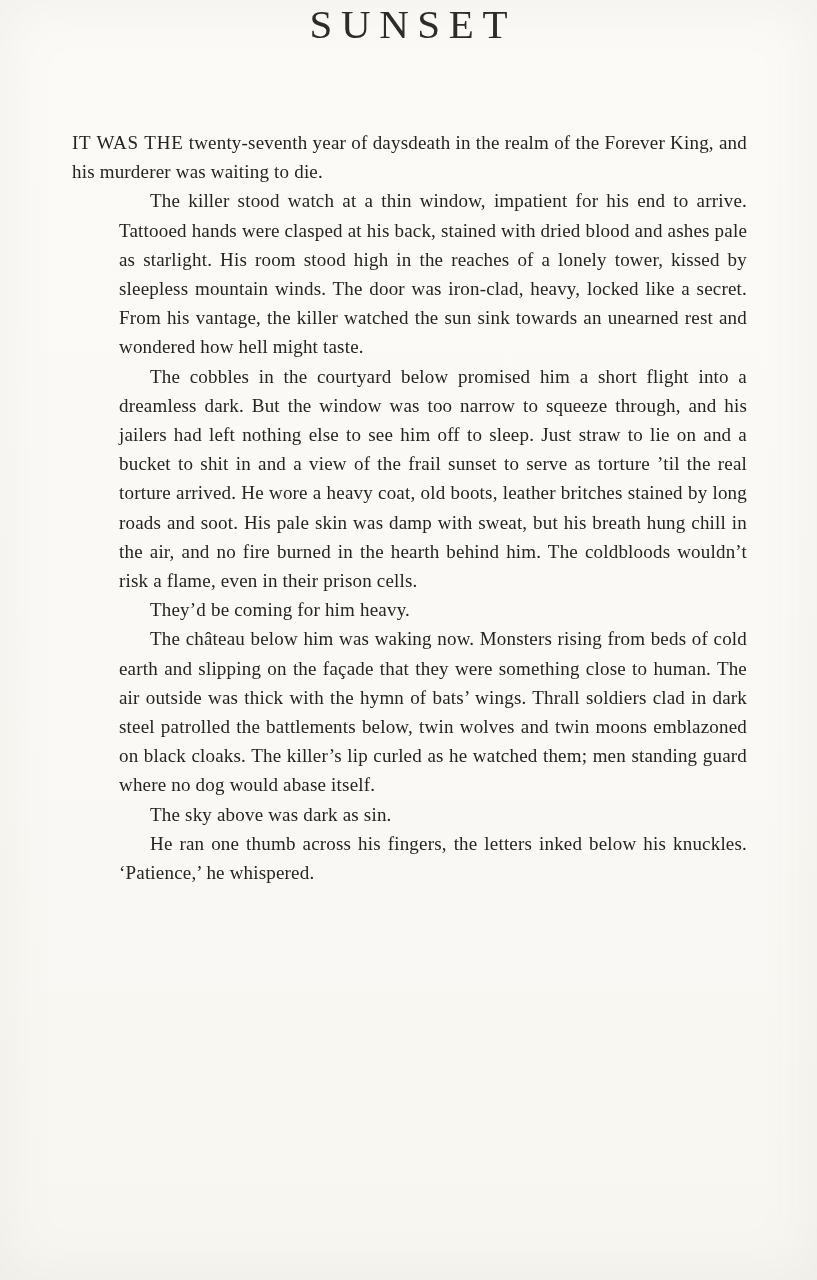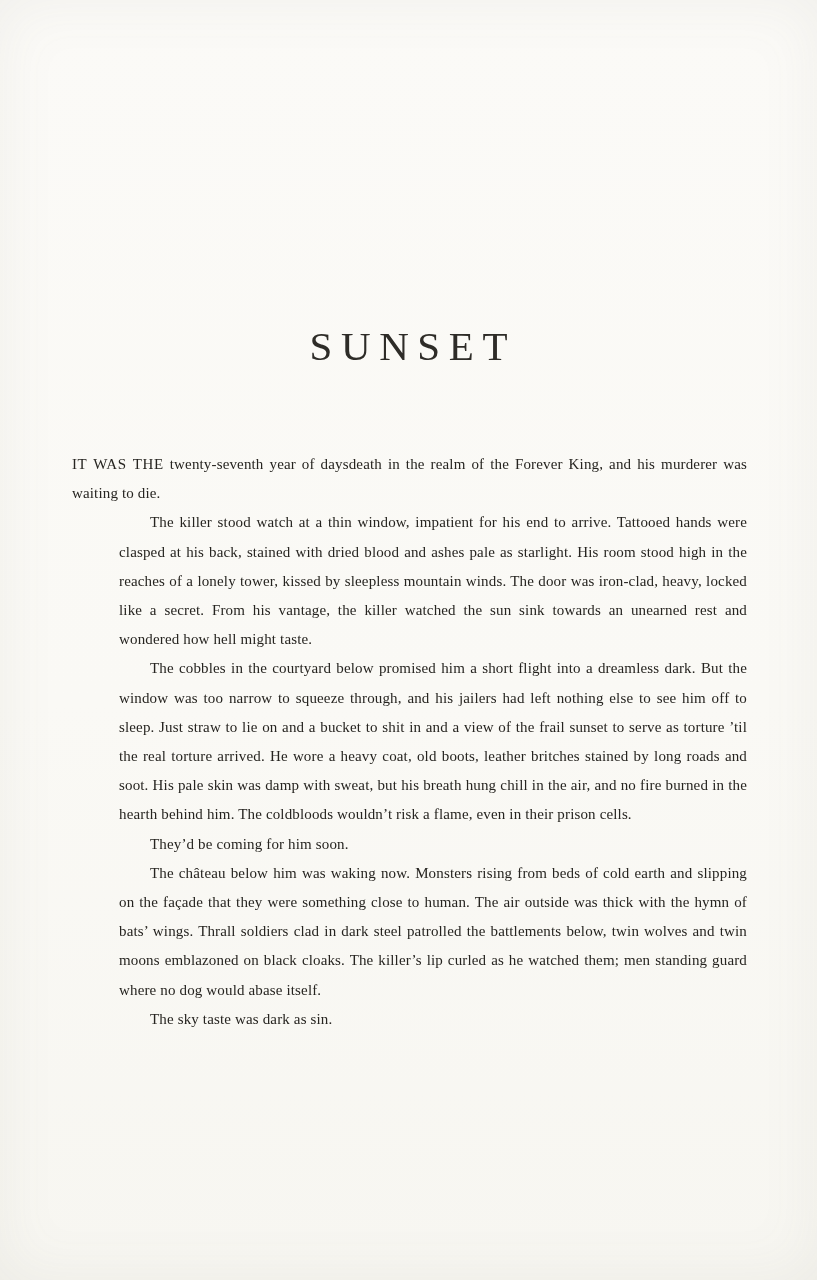--- a/index.html
+++ b/index.html
@@ -14,31 +14,30 @@
     margin: 0 auto;
     background: var(--paper, #faf9f5);
     background-image: linear-gradient(180deg, #fbfaf7 0%, #faf9f5 55%, #f7f6f1 100%);
     box-shadow: inset 0 0 60px rgba(120,115,100,0.08);
     overflow: hidden;
     font-family: "Liberation Serif", "DejaVu Serif", serif;
     color: var(--ink, #262420);
   }
   .chapter-title {
     margin: 0;
-    padding-top: 322px;
     text-align: center;
     font-size: 41px;
     font-weight: 400;
     letter-spacing: 0.21em;
     text-indent: 0.21em; 
     color: #2e2c28;
   }
   .chapter-body {
     margin: 80px 70px 0 72px;
-    font-size: 15px;
+    font-size: 19px;
     line-height: 29.2px;
     text-align: justify;
     letter-spacing: 0.01em;
   }
   .chapter-body p {
     margin: 0;
     padding: 0;
   }
   .chapter-body p.indent {
     text-indent: 31px;
@@ -53,17 +52,18 @@
 
 <div class="book-page" style="--paper: #faf9f5; --ink: #262420;">
   <h1 class="chapter-title">SUNSET</h1>
 
   <div class="chapter-body">
     <p>
       <span class="lead-caps">IT WAS THE</span><span> twenty-seventh year of daysdeath in the realm of the Forever King, and his murderer was waiting to die.</span>
     </p>
     <p class="indent">The killer stood watch at a thin window, impatient for his end to arrive. Tattooed hands were clasped at his back, stained with dried blood and ashes pale as starlight. His room stood high in the reaches of a lonely tower, kissed by sleepless mountain winds. The door was iron-clad, heavy, locked like a secret. From his vantage, the killer watched the sun sink towards an unearned rest and wondered how hell might taste.</p>
     <p class="indent">The cobbles in the courtyard below promised him a short flight into a dreamless dark. But the window was too narrow to squeeze through, and his jailers had left nothing else to see him off to sleep. Just straw to lie on and a bucket to shit in and a view of the frail sunset to serve as torture ’til the real torture arrived. He wore a heavy coat, old boots, leather britches stained by long roads and soot. His pale skin was damp with sweat, but his breath hung chill in the air, and no fire burned in the hearth behind him. The coldbloods wouldn’t risk a flame, even in their prison cells.</p>
-    <p class="indent">They’d be coming for him soon.</p>
+    <p class="indent">They’d be coming for him heavy.</p>
     <p class="indent">The château below him was waking now. Monsters rising from beds of cold earth and slipping on the façade that they were something close to human. The air outside was thick with the hymn of bats’ wings. Thrall soldiers clad in dark steel patrolled the battlements below, twin wolves and twin moons emblazoned on black cloaks. The killer’s lip curled as he watched them; men standing guard where no dog would abase itself.</p>
-    <p class="indent">The sky taste was dark as sin.</p>
+    <p class="indent">The sky above was dark as sin.</p>
+    <p class="indent">He ran one thumb across his fingers, the letters inked below his knuckles. ‘Patience,’ he whispered.</p>
   </div>
 </div>
 
 </body></html>

